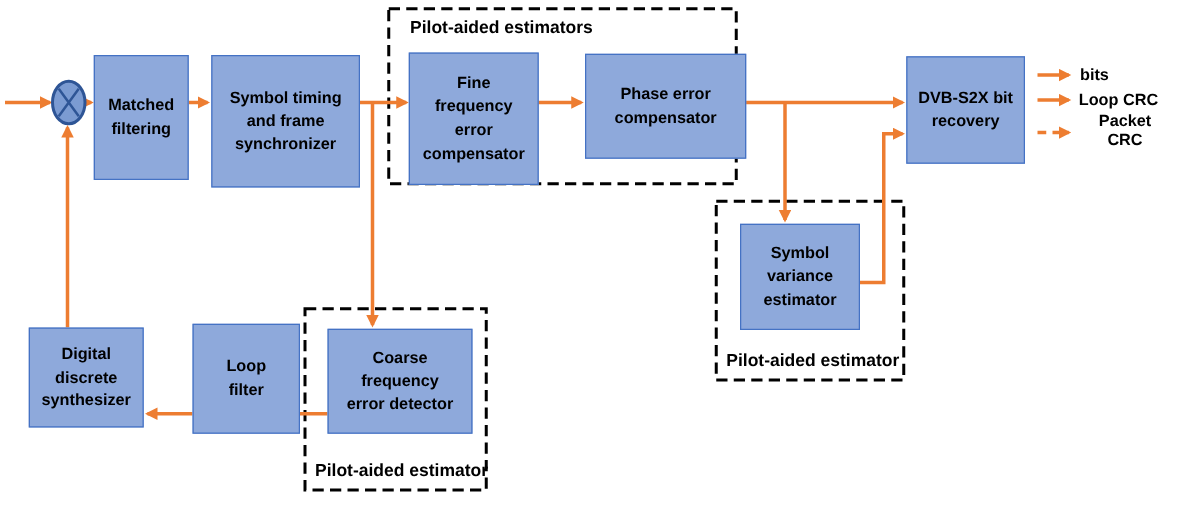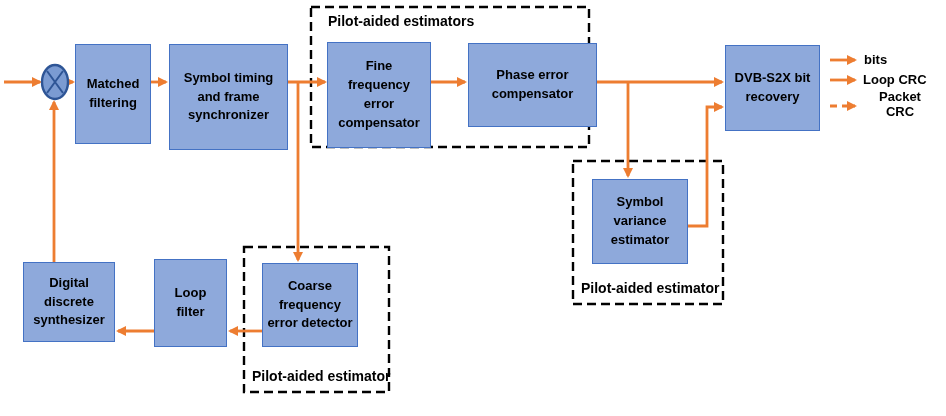--- a/index.html
+++ b/index.html
@@ -114,24 +114,24 @@
 recovery</div>
 
   <div class="block" style="left:592px; top:179px; width:96px; height:85px;">Symbol
 variance
 estimator</div>
 
   <div class="block" style="left:23px; top:262px; width:92px; height:80px;">Digital
 discrete
 synthesizer</div>
 
-  <div class="block" style="left:154px; top:259px; width:73px; height:88px;">Loop
+  <div class="block" style="left:154px; top:259px; width:86px; height:88px;">Loop
 filter</div>
 
-  <div class="block" style="left:262px; top:263px; width:96px; height:84px;">Coarse
+  <div class="block" style="left:262px; top:263px; width:116px; height:84px;">Coarse
 frequency
 error detector</div>
 
   <div class="group-label" style="left:328px; top:13px;">Pilot-aided estimators</div>
 
   <div class="group-label" style="left:581px; top:280px;">Pilot-aided estimator</div>
 
   <div class="group-label" style="left:252px; top:368px;">Pilot-aided estimator</div>
 
   <div class="out-label" style="left:864px; top:52px;">bits</div>

